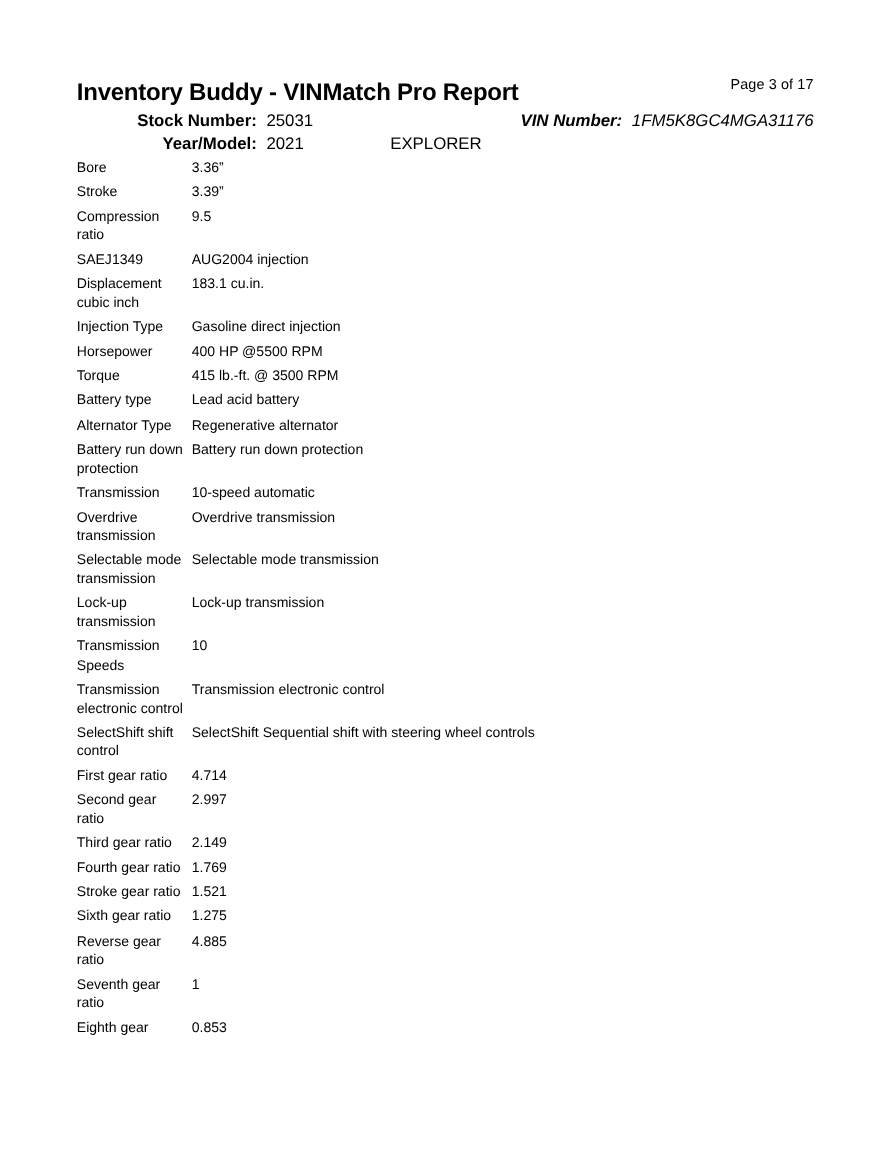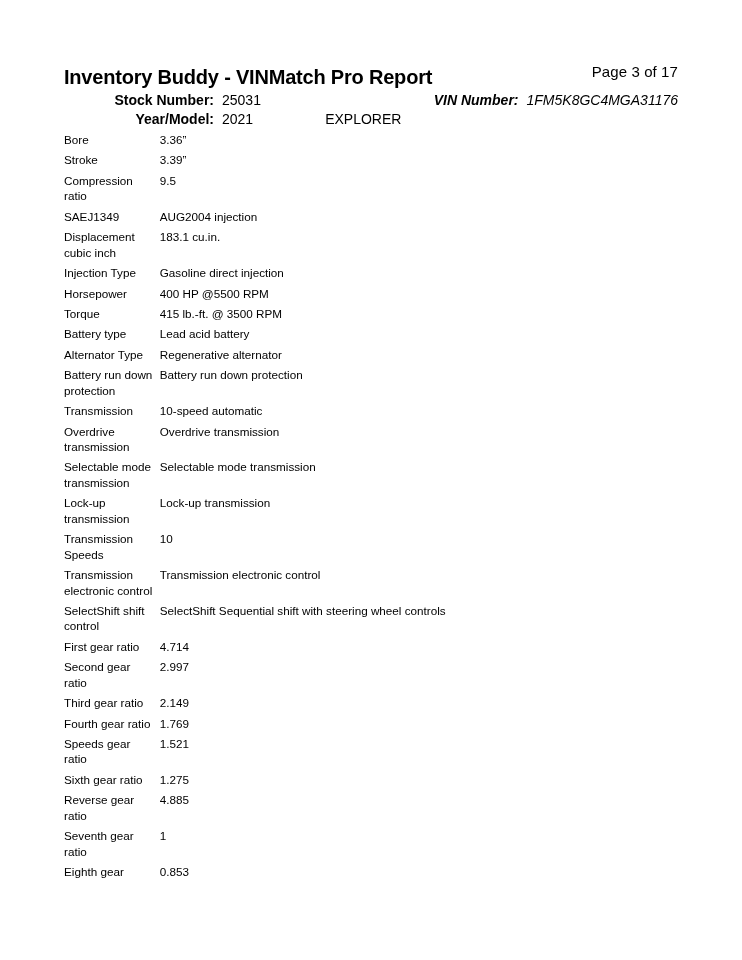--- a/index.html
+++ b/index.html
@@ -20,21 +20,21 @@
     left: 0;
     top: 0;
     width: 742px;
     height: 960px;
     background: #ffffff;
   }
   .page-number {
     position: absolute;
     right: 64px;
     top: 63px;
-    font-size: 15px;
+    font-size: 12px;
     color: #000;
     letter-spacing: 0.1px;
   }
   .report-title {
     position: absolute;
     left: 64px;
     top: 66px;
     font-size: 20px;
     font-weight: bold;
     letter-spacing: -0.2px;
@@ -204,21 +204,21 @@
         </tr>
         <tr>
           <td class="k">Third gear ratio</td>
           <td class="v">2.149</td>
         </tr>
         <tr>
           <td class="k">Fourth gear ratio</td>
           <td class="v">1.769</td>
         </tr>
         <tr>
-          <td class="k">Speeds gear ratio</td>
+          <td class="k">Stroke gear ratio</td>
           <td class="v">1.521</td>
         </tr>
         <tr>
           <td class="k">Sixth gear ratio</td>
           <td class="v">1.275</td>
         </tr>
         <tr>
           <td class="k">Reverse gear ratio</td>
           <td class="v">4.885</td>
         </tr>

